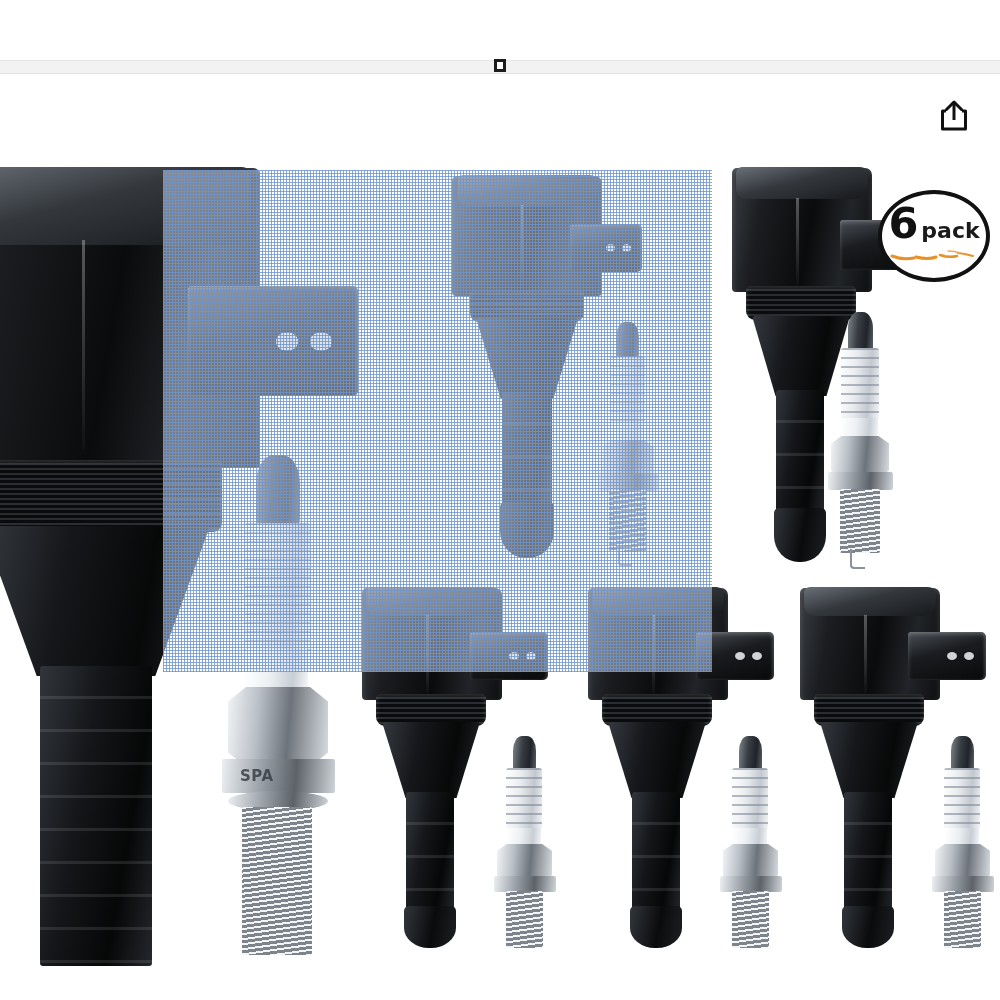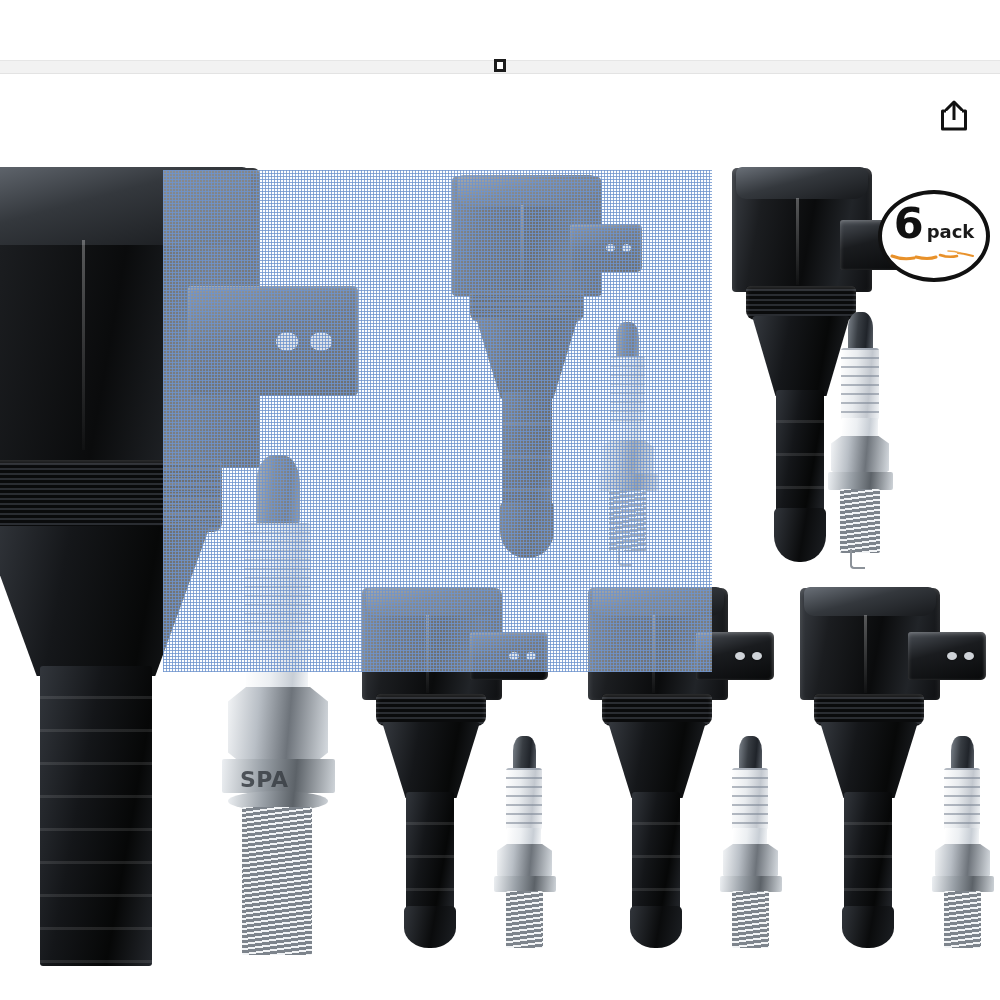--- a/index.html
+++ b/index.html
@@ -75,21 +75,21 @@
     display: flex; align-items: baseline; justify-content: center;
     gap: 4px;
   }
   #badge-sixpack .num {
     font-family: "DejaVu Sans", sans-serif;
     font-size: 43px; font-weight: 700; line-height: 1;
     color: #111111; letter-spacing: -1px;
   }
   #badge-sixpack .word {
     font-family: "DejaVu Sans", sans-serif;
-    font-size: 18px; font-weight: 600; line-height: 1;
+    font-size: 22px; font-weight: 600; line-height: 1;
     color: #1a1a1a;
   }
   #badge-sixpack .swoosh {
     position: absolute; left: 12px; top: 58px;
     width: 88px; height: 13px;
     overflow: hidden;
   }
 
   
   .coil, .plug { position: absolute; }
@@ -234,21 +234,21 @@
       <div class="stem" style="left:110px; top:498px; width:112px; height:300px;"></div>
       <div class="tip" style="left:122px; top:790px; width:90px; height:0px;"></div>
     </div>
 
     <div class="plug" style="left:218px; top:455px; width:120px; height:500px;">
       <div class="terminal" style="left:38px; top:0; width:44px; height:72px;"></div>
       <div class="insulator" style="left:26px; top:68px; width:66px; height:130px;"></div>
       <div class="insulator-lower" style="left:28px; top:194px; width:62px; height:44px;"></div>
       <div class="hex" style="left:10px; top:232px; width:100px; height:80px;"></div>
       <div class="washer" style="left:4px; top:304px; width:113px; height:34px;"></div>
-      <div class="engrave" style="left:22px; top:312px; font-size:22px;">SPA</div>
+      <div class="engrave" style="left:22px; top:312px; font-size:15px;">SPA</div>
       <div class="washer" style="left:10px; top:336px; width:100px; height:20px; border-radius:50%;"></div>
       <div class="thread" style="left:24px; top:352px; width:70px; height:148px;"></div>
     </div>
 
     <div class="coil" style="left:452px; top:176px; width:200px; height:380px;">
       <div class="housing" style="left:0; top:0; width:150px; height:120px;"></div>
       <div class="connector" style="left:118px; top:48px; width:72px; height:48px;">
         <div class="pin" style="left:50%;"></div>
         <div class="pin" style="left:72%;"></div>
       </div>

